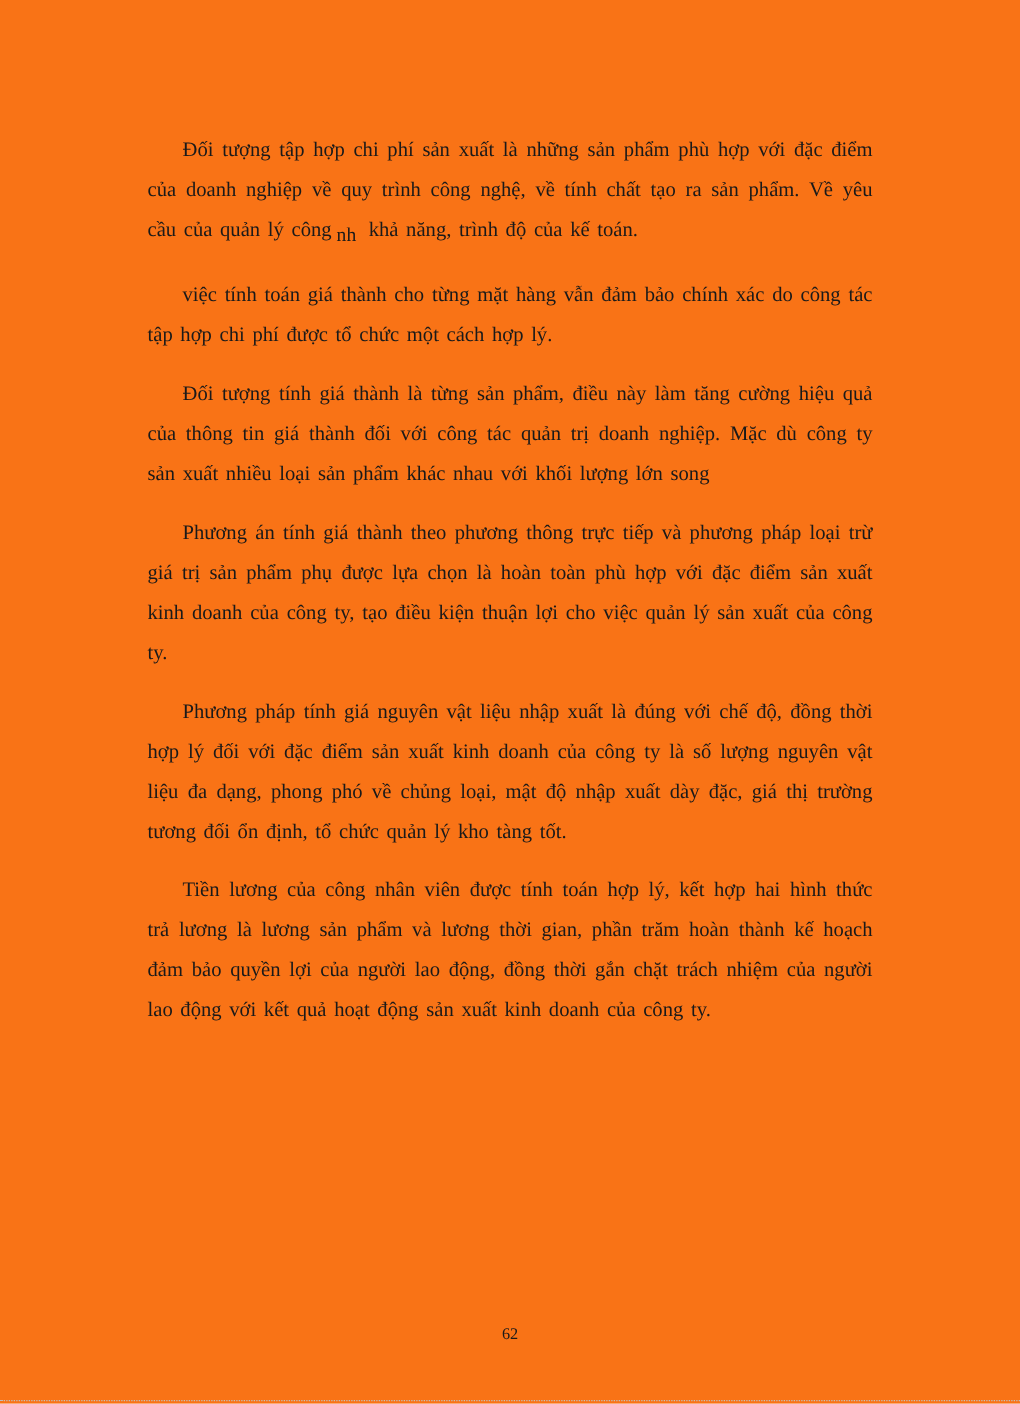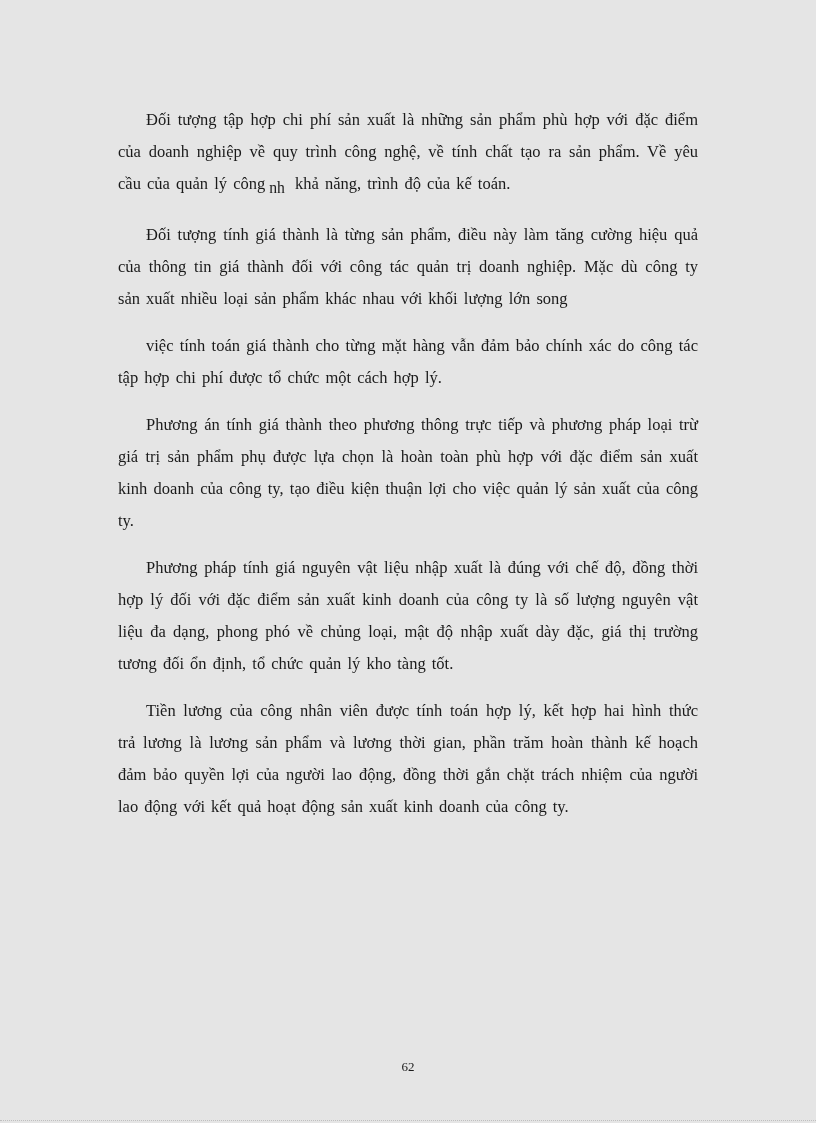--- a/index.html
+++ b/index.html
@@ -6,21 +6,21 @@
   html, body {
     margin: 0;
     padding: 0;
     background: #ffffff;
   }
   .page {
     position: relative;
     width: 816px;
     height: 1123px;
     margin: 0 auto;
-    background: #e5e5e5;
+    background: #f97316;
     overflow: hidden;
     font-family: "Liberation Serif", "DejaVu Serif", serif;
     color: #1a1a1a;
   }
   .content {
     position: absolute;
     top: 104px;
     left: 118px;
     width: 580px;
   }
@@ -53,21 +53,21 @@
     width: 100%;
     border-bottom: 1px dotted #bfbfbf;
   }
 </style>
 </head>
 <body>
 
 <div class="page">
   <div class="content">
     <p><span>Đối tượng tập hợp chi phí sản xuất là những sản phẩm phù hợp với đặc điểm của doanh nghiệp về quy trình công nghệ, về tính chất tạo ra sản phẩm. Về yêu cầu của quản lý công</span><span class="sub">nh</span><span>khả năng, trình độ của kế toán.</span></p>
+    <p>việc tính toán giá thành cho từng mặt hàng vẫn đảm bảo chính xác do công tác tập hợp chi phí được tổ chức một cách hợp lý.</p>
     <p>Đối tượng tính giá thành là từng sản phẩm, điều này làm tăng cường hiệu quả của thông tin giá thành đối với công tác quản trị doanh nghiệp. Mặc dù công ty sản xuất nhiều loại sản phẩm khác nhau với khối lượng lớn song</p>
-    <p>việc tính toán giá thành cho từng mặt hàng vẫn đảm bảo chính xác do công tác tập hợp chi phí được tổ chức một cách hợp lý.</p>
     <p>Phương án tính giá thành theo phương thông trực tiếp và phương pháp loại trừ giá trị sản phẩm phụ được lựa chọn là hoàn toàn phù hợp với đặc điểm sản xuất kinh doanh của công ty, tạo điều kiện thuận lợi cho việc quản lý sản xuất của công ty.</p>
     <p>Phương pháp tính giá nguyên vật liệu nhập xuất là đúng với chế độ, đồng thời hợp lý đối với đặc điểm sản xuất kinh doanh của công ty là số lượng nguyên vật liệu đa dạng, phong phó về chủng loại, mật độ nhập xuất dày đặc, giá thị trường tương đối ổn định, tổ chức quản lý kho tàng tốt.</p>
     <p>Tiền lương của công nhân viên được tính toán hợp lý, kết hợp hai hình thức trả lương là lương sản phẩm và lương thời gian, phần trăm hoàn thành kế hoạch đảm bảo quyền lợi của người lao động, đồng thời gắn chặt trách nhiệm của người lao động với kết quả hoạt động sản xuất kinh doanh của công ty.</p>
   </div>
   <div class="page-number">62</div>
   <div class="bottom-artifact"></div>
 </div>
 
 </body></html>

